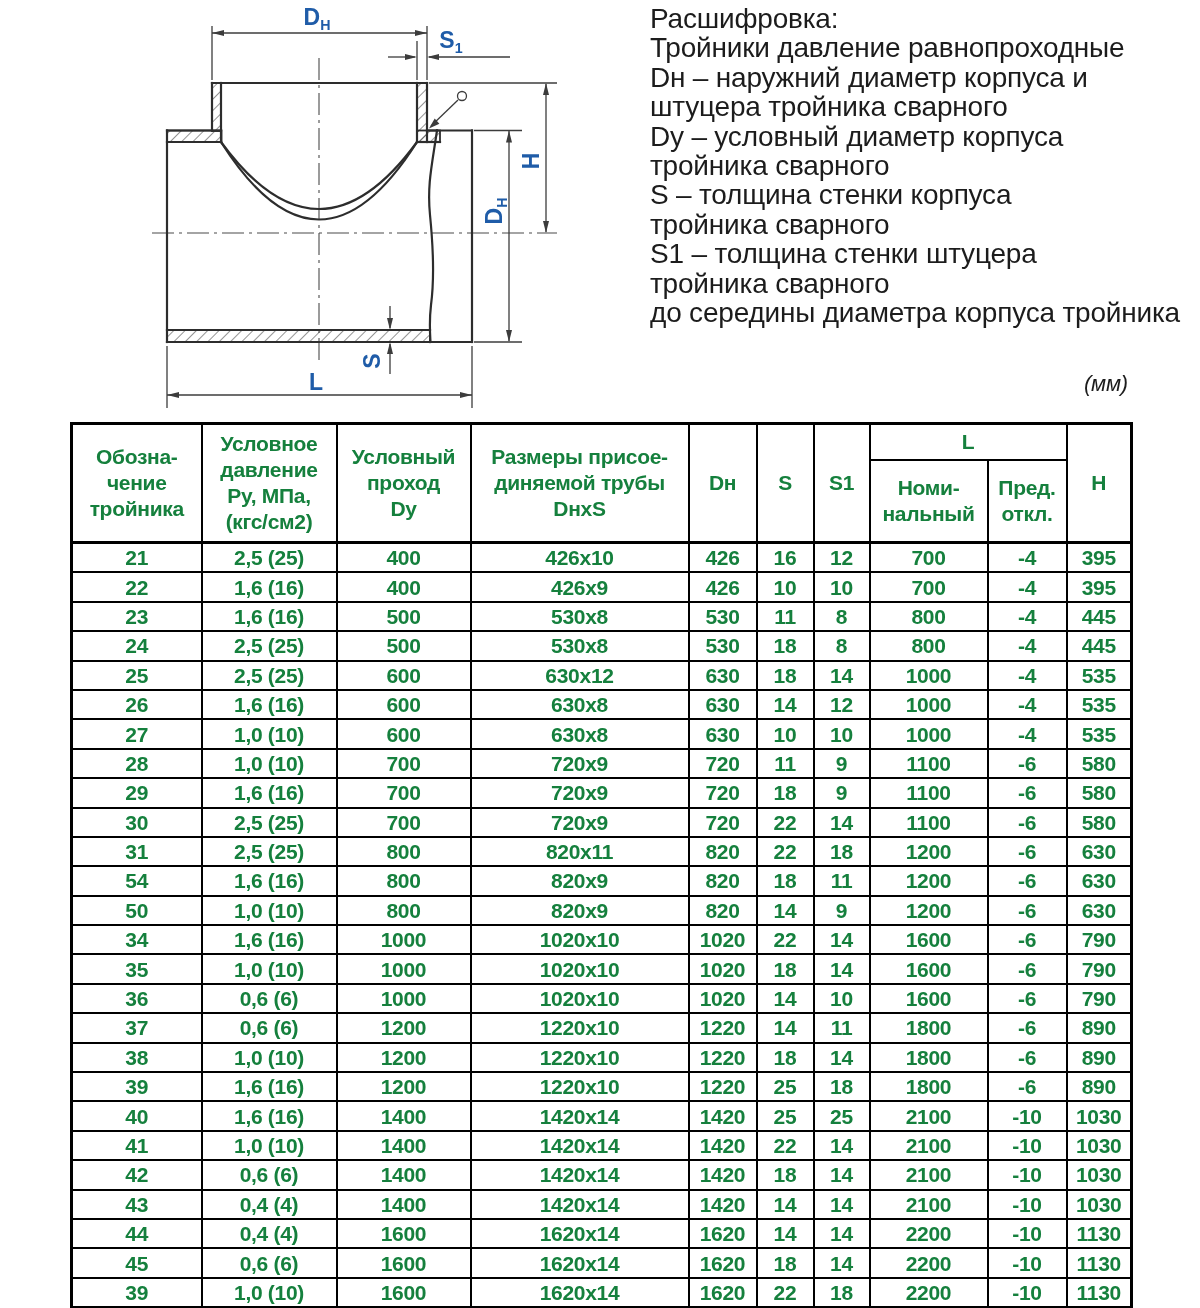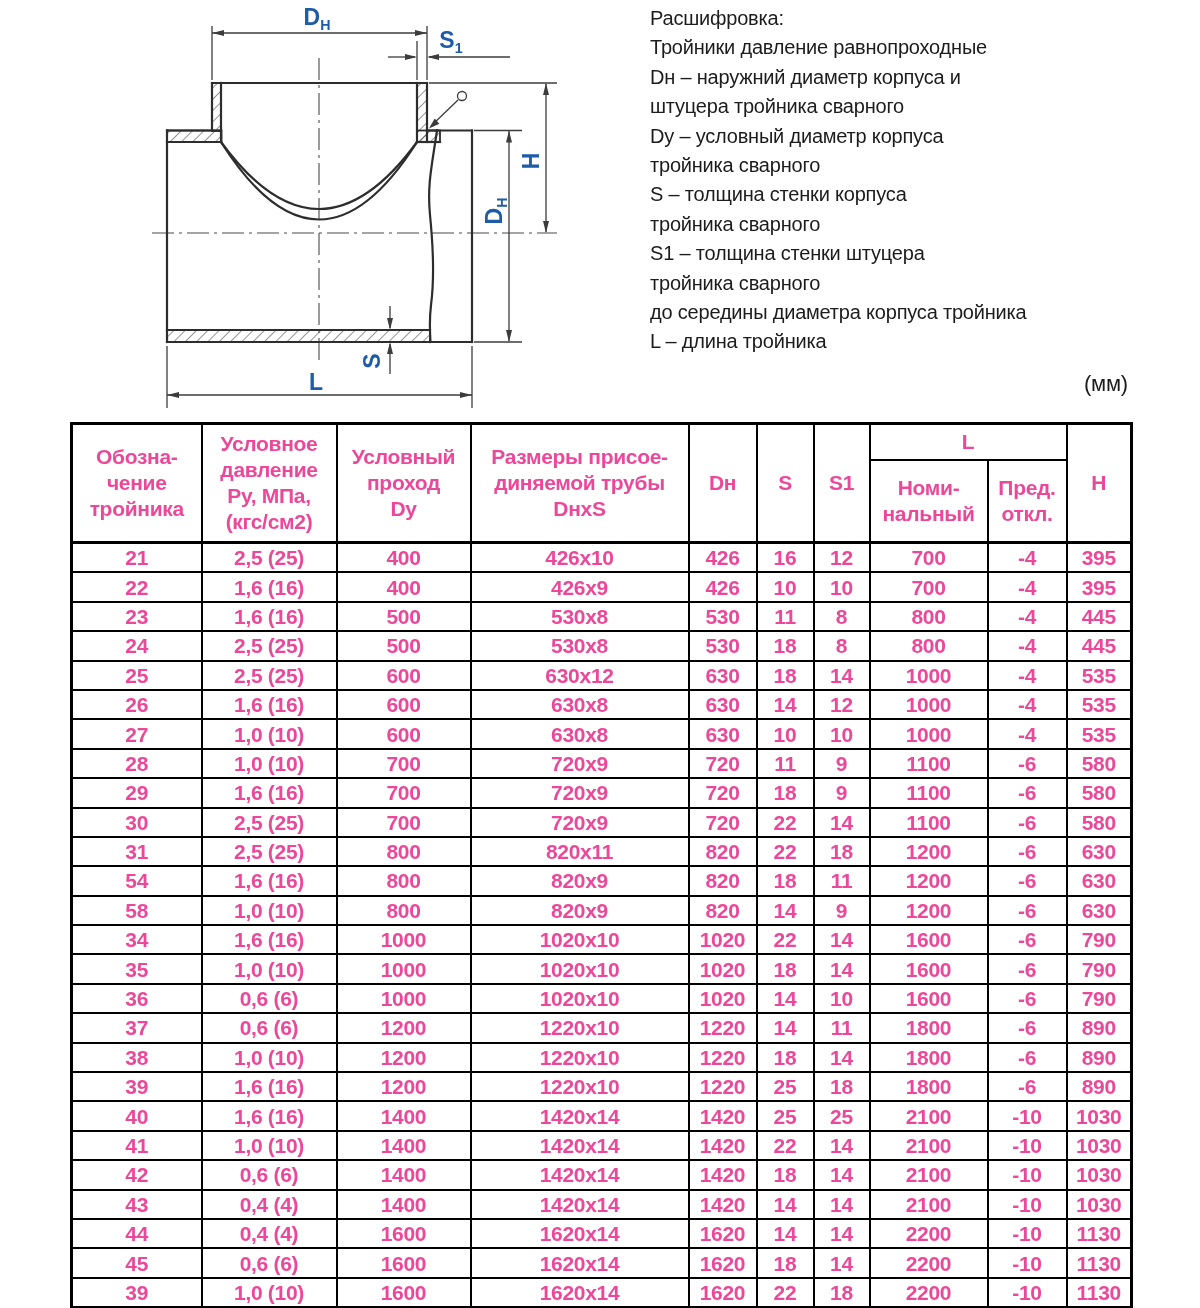--- a/index.html
+++ b/index.html
@@ -3,42 +3,42 @@
 <meta charset="utf-8">
 <style>
   html,body{margin:0;padding:0;}
   body{
     width:1200px;height:1308px;background:#ffffff;position:relative;
     font-family:"Liberation Sans",sans-serif;color:#111;overflow:hidden;
   }
   
   .legend{
     position:absolute;left:650px;top:4px;
-    font-size:20px;line-height:29.4px;letter-spacing:-0.2px;
+    font-size:28px;line-height:29.4px;letter-spacing:-0.2px;
     color:#1c1c1c;white-space:nowrap;
   }
   .units{
     position:absolute;left:990px;top:371px;width:138px;text-align:right;
-    font-size:22px;color:#1c1c1c;letter-spacing:-0.2px;
+    font-size:22px;color:#1c1c1c;letter-spacing:-0.2px;font-style:italic;
   }
   
   .drawing-wrap{position:absolute;left:0;top:0;width:650px;height:420px;}
   svg.tee{position:absolute;left:85px;top:0;}
   .dim-label{
     position:absolute;color:#1f5ca8;font-size:23px;font-weight:600;
     transform:translate(-50%,-50%);white-space:nowrap;line-height:1;
   }
   .dim-label.rot{transform:translate(-50%,-50%) rotate(-90deg);}
   .dim-label sub{font-size:0.62em;line-height:0;}
   
   table.spec{
     position:absolute;left:70px;top:422px;width:1060px;
     border-collapse:collapse;table-layout:fixed;
     border:3px solid #000;
-    font-size:21px;font-weight:600;letter-spacing:-0.3px;color:#ec4899;
+    font-size:21px;font-weight:600;letter-spacing:-0.3px;color:#15803d;
   }
   table.spec th,table.spec td{
     border:2px solid #000;text-align:center;vertical-align:middle;padding:0;
   }
   table.spec thead th{
     font-weight:600;white-space:pre-line;line-height:26px;
     border-bottom-width:3px;
   }
   table.spec thead tr.grp-row th.grp{height:34px;border-bottom-width:2px;}
   table.spec thead tr.sub-row th{height:80px;border-bottom-width:3px;}
@@ -166,21 +166,20 @@
   <div>Тройники давление равнопроходные</div>
   <div>Dн – наружний диаметр корпуса и</div>
   <div>штуцера тройника сварного</div>
   <div>Dy – условный диаметр корпуса</div>
   <div>тройника сварного</div>
   <div>S – толщина стенки корпуса</div>
   <div>тройника сварного</div>
   <div>S1 – толщина стенки штуцера</div>
   <div>тройника сварного</div>
   <div>до середины диаметра корпуса тройника</div>
-  <div>L – длина тройника</div>
 </div>
 <div class="units">(мм)</div>
 
 <table class="spec">
   <colgroup>
     <col style="width:130px">
       <col style="width:135px">
       <col style="width:134px">
     <col style="width:218px">
       <col style="width:68px">
@@ -357,21 +356,21 @@
         <td>800</td>
         <td>820x9</td>
         <td>820</td>
         <td>18</td>
         <td>11</td>
         <td>1200</td>
         <td>-6</td>
         <td>630</td>
       </tr>
       <tr>
-        <td>58</td>
+        <td>50</td>
         <td>1,0 (10)</td>
         <td>800</td>
         <td>820x9</td>
         <td>820</td>
         <td>14</td>
         <td>9</td>
         <td>1200</td>
         <td>-6</td>
         <td>630</td>
       </tr>

